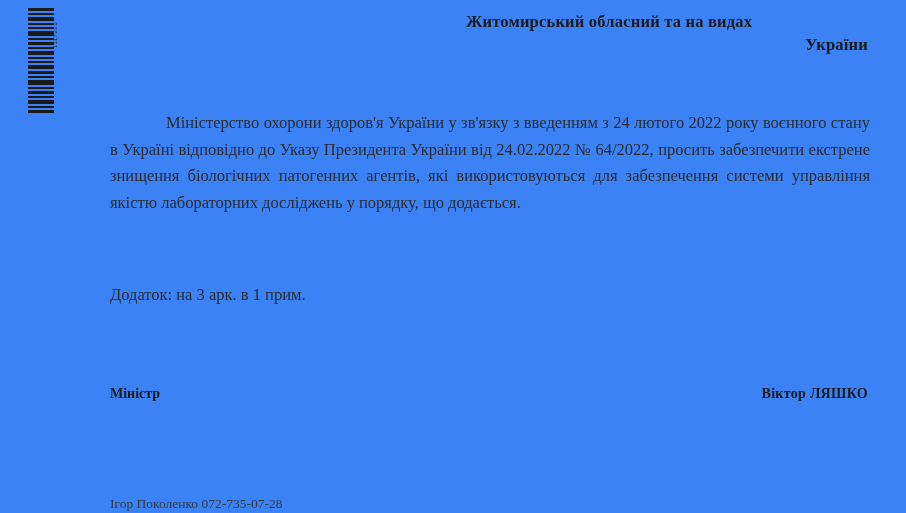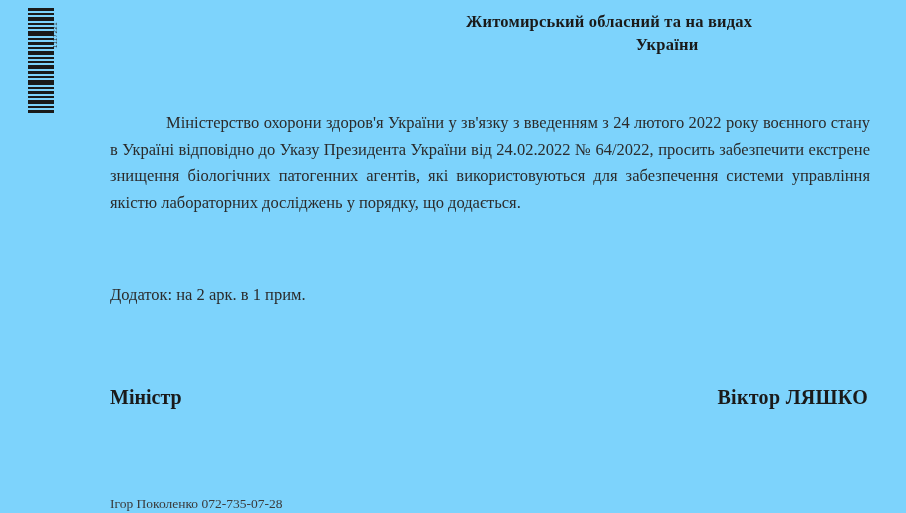--- a/index.html
+++ b/index.html
@@ -11,21 +11,21 @@
     width: 906px;
     height: 513px;
     overflow: hidden;
     font-family: "Liberation Serif", serif;
     color: #1a1a1a;
   }
   .page {
     position: relative;
     width: 906px;
     height: 513px;
-    background: #7dd3fc;
+    background: #3b82f6;
   }
 
   
   .barcode {
     position: absolute;
     left: 28px;
     top: 8px;
     width: 34px;
     height: 105px;
   }
@@ -65,21 +65,21 @@
     font-size: 16.5px;
     font-weight: bold;
     line-height: 1.42;
     text-align: justify;
     letter-spacing: 0.2px;
   }
   .addressee div {
     text-align: justify;
   }
   .addressee div:last-child {
-    text-align: center;
+    text-align: right;
   }
 
   
   .body-text {
     position: absolute;
     left: 110px;
     top: 110px;
     width: 760px;
     font-size: 16.5px;
     line-height: 1.62;
@@ -100,21 +100,21 @@
 
   
   .signature {
     position: absolute;
     left: 110px;
     top: 386px;
     width: 758px;
     display: flex;
     justify-content: space-between;
     align-items: center;
-    font-size: 20px;
+    font-size: 14px;
     font-weight: bold;
   }
   .signature .right {
     letter-spacing: 0.3px;
   }
 
   
   .executor {
     position: absolute;
     left: 110px;
@@ -157,21 +157,21 @@
     <div class="code">1117221</div>
   </div>
 
   <div class="addressee">
     <div>Житомирський обласний та на видах</div>
     <div>України</div>
   </div>
 
   <div class="body-text">Міністерство охорони здоров'я України у зв'язку з введенням з 24 лютого 2022 року воєнного стану в Україні відповідно до Указу Президента України від 24.02.2022 № 64/2022, просить забезпечити екстрене знищення біологічних патогенних агентів, які використовуються для забезпечення системи управління якістю лабораторних досліджень у порядку, що додається.</div>
 
-  <div class="attachment">Додаток: на 2 арк. в 1 прим.</div>
+  <div class="attachment">Додаток: на 3 арк. в 1 прим.</div>
 
   <div class="signature">
     <span class="left">Міністр</span>
     <span class="right">Віктор ЛЯШКО</span>
   </div>
 
   <div class="executor">Ігор Поколенко 072-735-07-28</div>
 
 </div>
 

